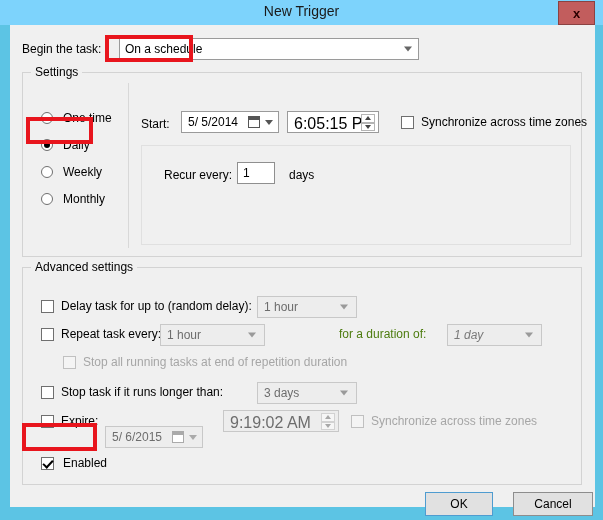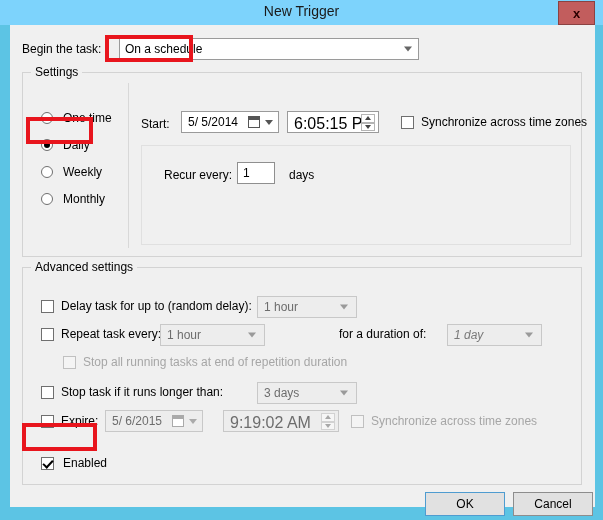--- a/index.html
+++ b/index.html
@@ -151,21 +151,21 @@
   .ddl.gray .v{color:#7a7a7a;font-style:italic;}
   .datebox.dis,.timebox.dis{background:#EDEDED;border-color:#c8c8c8;}
   .datebox.dis .dv,.timebox.dis .tv{color:#6d6d6d;}
   .datebox.dis .cal-icon{border-color:#aaa;}
   .datebox.dis .cal-icon::before{background:#aaa;}
   .datebox.dis .cal-drop{border-top-color:#aaa;}
   .timebox.dis .spin div{border-color:#d2d2d2;background:#f6f6f6;}
   .timebox.dis .spin .up::after{border-bottom-color:#a8a8a8;}
   .timebox.dis .spin .dn::after{border-top-color:#a8a8a8;}
   .static-txt{position:absolute;font-size:12px;}
-  .static-txt.dis{color:#000000;}
+  .static-txt.dis{color:#4d7c0f;}
   
   .btn{
     position:absolute;height:24px;background:#E1E1E1;
     border:1px solid #8d8d8d;box-sizing:border-box;
     font-size:12px;display:flex;align-items:center;justify-content:center;
     cursor:pointer;color:#000;
   }
   .btn.default{border:1px solid #4F9CD0;}
   
   .redbox{
@@ -264,39 +264,39 @@
 
     <span class="cb" style="left:18px;top:118px;"></span>
     <span class="cb-label" style="left:38px;top:117px;">Stop task if it runs longer than:</span>
     <div class="ddl" style="left:234px;top:114px;width:100px;">
       <span class="v">3 days</span>
       <span class="ddl-arrow"></span>
     </div>
 
     <span class="cb" style="left:18px;top:147px;"></span>
     <span class="cb-label" style="left:38px;top:146px;">Expire:</span>
-    <div class="datebox dis" style="left:82px;top:142px;width:98px;">
+    <div class="datebox dis" style="left:82px;top:158px;width:98px;">
       <span class="dv">5/  6/2015</span>
       <span class="cal-icon"></span>
       <span class="cal-drop"></span>
     </div>
     <div class="timebox dis" style="left:200px;top:142px;width:116px;">
       <span class="tv">9:19:02 AM</span>
       <span class="spin">
         <div class="up"></div>
         <div class="dn"></div>
       </span>
     </div>
     <span class="cb dis" style="left:328px;top:147px;"></span>
     <span class="cb-label dis" style="left:348px;top:146px;">Synchronize across time zones</span>
 
     <span class="cb checked" style="left:18px;top:189px;"></span>
     <span class="cb-label" style="left:40px;top:188px;">Enabled</span>
   </div>
 
-  <div class="btn default" style="left:415px;top:467px;width:80px;">OK</div>
+  <div class="btn default" style="left:415px;top:467px;width:68px;">OK</div>
   <div class="btn" style="left:503px;top:467px;width:80px;text-align:center;">Cancel</div>
 
 </div>
 
 <div class="redbox" style="left:105px;top:35px;width:88px;height:27px;"></div>
 <div class="redbox" style="left:26px;top:117px;width:67px;height:27px;"></div>
 <div class="redbox" style="left:22px;top:423px;width:75px;height:28px;"></div>
 
 </body></html>

